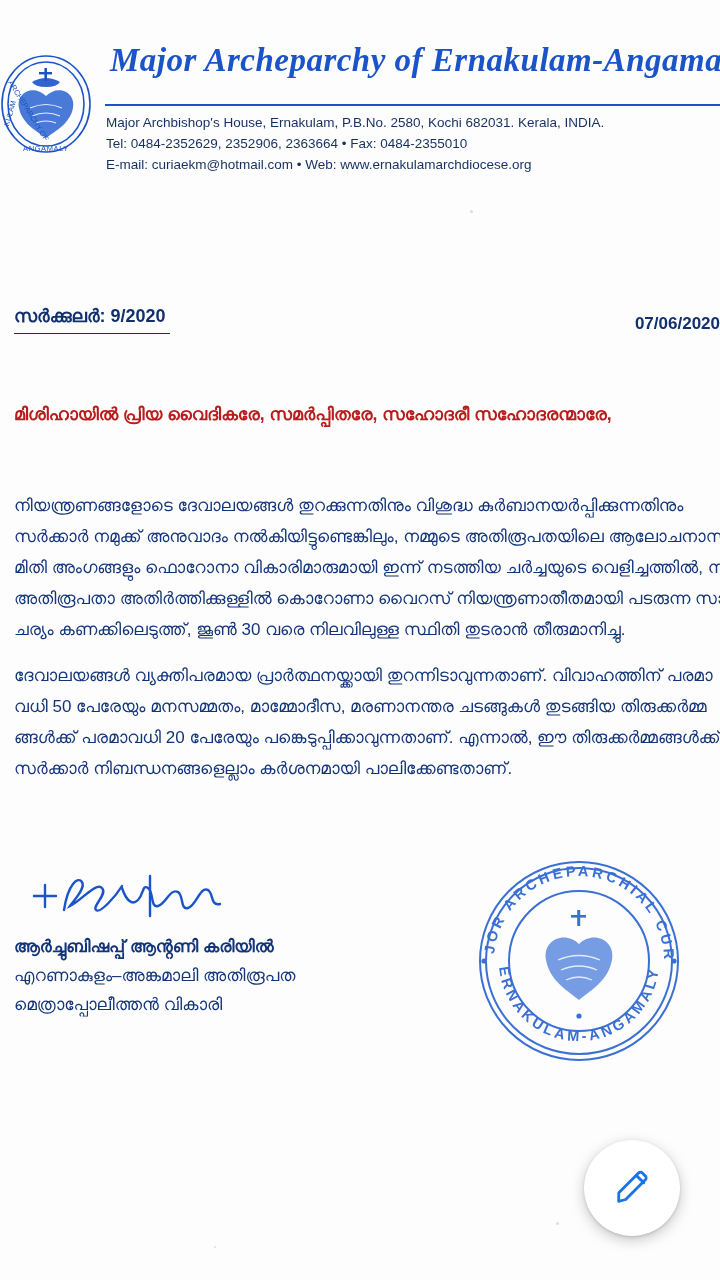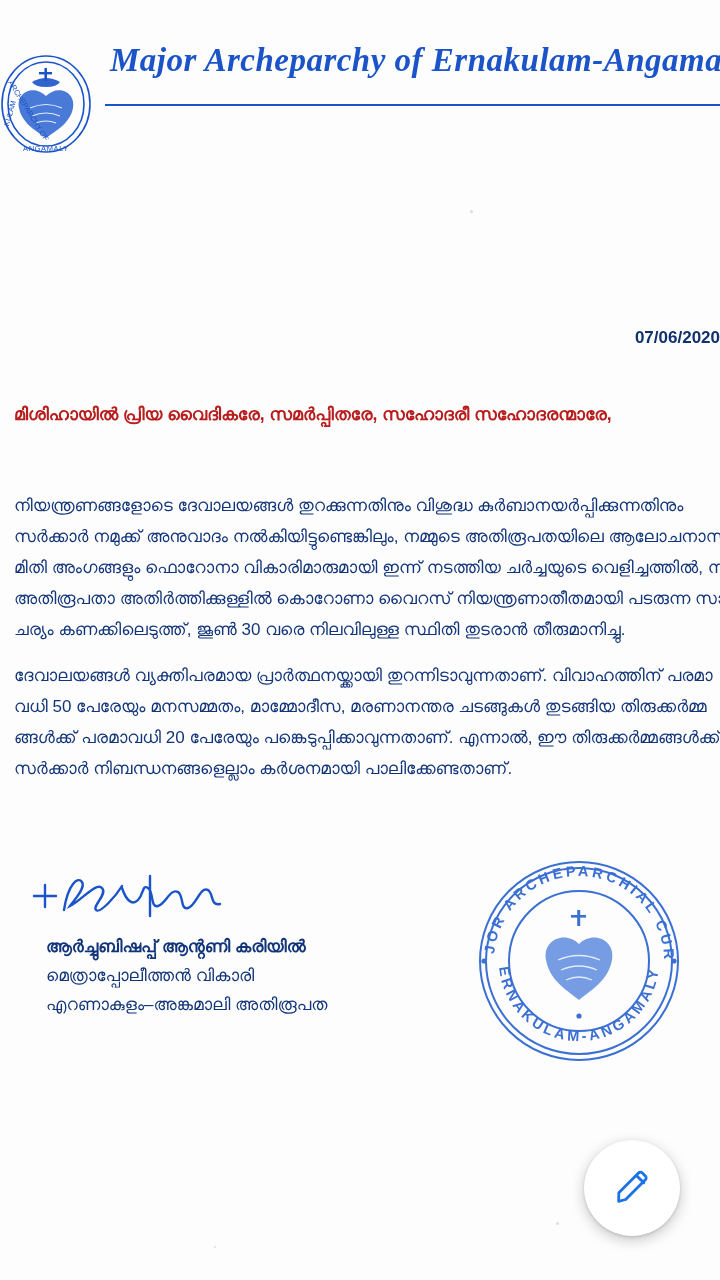--- a/index.html
+++ b/index.html
@@ -69,21 +69,21 @@
     left: 14px; top: 0;
     font-size: 18px;
     font-weight: 700;
     color: #10306e;
     border-bottom: 1.6px solid #10306e;
     padding-bottom: 6px;
     padding-right: 4px;
   }
   .circ-date {
     position: absolute;
-    right: 0px; top: 22px;
+    right: 0px; top: 8px;
     font-size: 17px;
     font-weight: 700;
     color: #10306e;
     white-space: nowrap;
   }
 
   
   .salutation {
     position: absolute;
     left: 14px; top: 404px;
@@ -120,21 +120,21 @@
   .signature svg { display: block; }
 
   .sign-block {
     position: absolute;
     left: 14px; top: 932px;
     font-size: 17px;
     color: #12357a;
     line-height: 29px;
   }
   .sign-block .nm { font-weight: 700; }
-  .sign-block div { white-space: nowrap; margin-left: 32px; }
+  .sign-block div { white-space: nowrap; }
 
   
   .seal {
     position: absolute;
     left: 466px; top: 848px;
     width: 226px; height: 226px;
     opacity: 0.92;
   }
   .seal svg { display: block; }
 
@@ -182,23 +182,29 @@
         </g>
         <text x="52" y="99" text-anchor="middle" font-family="Liberation Sans, sans-serif" font-size="7.5" fill="#1b54c8" letter-spacing="0.6">ANGAMALY</text>
         <text x="10" y="72" font-family="Liberation Sans, sans-serif" font-size="7.5" fill="#1b54c8" transform="rotate(-74 14 70)">KULAM</text>
         <text x="12" y="34" font-family="Liberation Sans, sans-serif" font-size="7.5" fill="#1b54c8" transform="rotate(58 16 34)">ARCHEPARCHY OF</text>
       </svg>
     </div>
 
     <div class="lh-title">Major Archeparchy of Ernakulam-Angamaly</div>
     <div class="lh-rule"></div>
 
+    <div class="lh-lines">
+      <div>Major Archbishop's House, Ernakulam, P.B.No. 2580, Kochi 682031. Kerala, INDIA.</div>
+      <div>Tel: 0484-2352629, 2352906, 2363664 • Fax: 0484-2355010</div>
+      <div>E-mail: curiaekm@hotmail.com • Web: www.ernakulamarchdiocese.org</div>
+    </div>
   </div>
 
   <div class="circ-row">
+    <div class="circ-no">സർക്കുലർ: 9/2020</div>
     <div class="circ-date">07/06/2020</div>
   </div>
 
   <div class="salutation">മിശിഹായിൽ പ്രിയ വൈദികരേ, സമർപ്പിതരേ, സഹോദരീ സഹോദരന്മാരേ,</div>
 
   <div class="para p1">
     <span class="ln">നിയന്ത്രണങ്ങളോടെ ദേവാലയങ്ങൾ തുറക്കുന്നതിനും വിശുദ്ധ കുർബാനയർപ്പിക്കുന്നതിനും</span>
     <span class="ln">സർക്കാർ നമുക്ക് അനുവാദം നൽകിയിട്ടുണ്ടെങ്കിലും, നമ്മുടെ അതിരൂപതയിലെ ആലോചനാസ</span>
     <span class="ln">മിതി അംഗങ്ങളും ഫൊറോനാ വികാരിമാരുമായി ഇന്ന് നടത്തിയ ചർച്ചയുടെ വെളിച്ചത്തിൽ, നമ്മുടെ</span>
     <span class="ln">അതിരൂപതാ അതിർത്തിക്കുള്ളിൽ കൊറോണാ വൈറസ് നിയന്ത്രണാതീതമായി പടരുന്ന സാഹ</span>
@@ -222,22 +228,22 @@
         <path d="M92 22 C96 34 102 40 108 34 C114 28 112 18 118 22 C124 26 120 42 128 40 C136 38 140 22 148 26"></path>
         <path d="M148 26 C154 30 150 44 158 42 C166 40 170 20 178 24"></path>
         <path d="M178 24 C184 28 180 40 190 38"></path>
         <path d="M120 10 v40"></path>
       </g>
     </svg>
   </div>
 
   <div class="sign-block">
     <div class="nm">ആർച്ചുബിഷപ്പ് ആൻ്റണി കരിയിൽ</div>
+    <div>എറണാകുളം–അങ്കമാലി അതിരൂപത</div>
     <div>മെത്രാപ്പോലീത്തൻ വികാരി</div>
-    <div>എറണാകുളം–അങ്കമാലി അതിരൂപത</div>
   </div>
 
   <div class="seal">
     <svg width="226" height="226" viewBox="0 0 226 226">
       <defs>
         <path id="arcTop" d="M28,113 a85,85 0 0 1 170,0"></path>
         <path id="arcBot" d="M33,113 a80,80 0 0 0 160,0"></path>
       </defs>
       <g fill="none" stroke="#2a63d0" stroke-width="2">
         <circle cx="113" cy="113" r="99"></circle>

